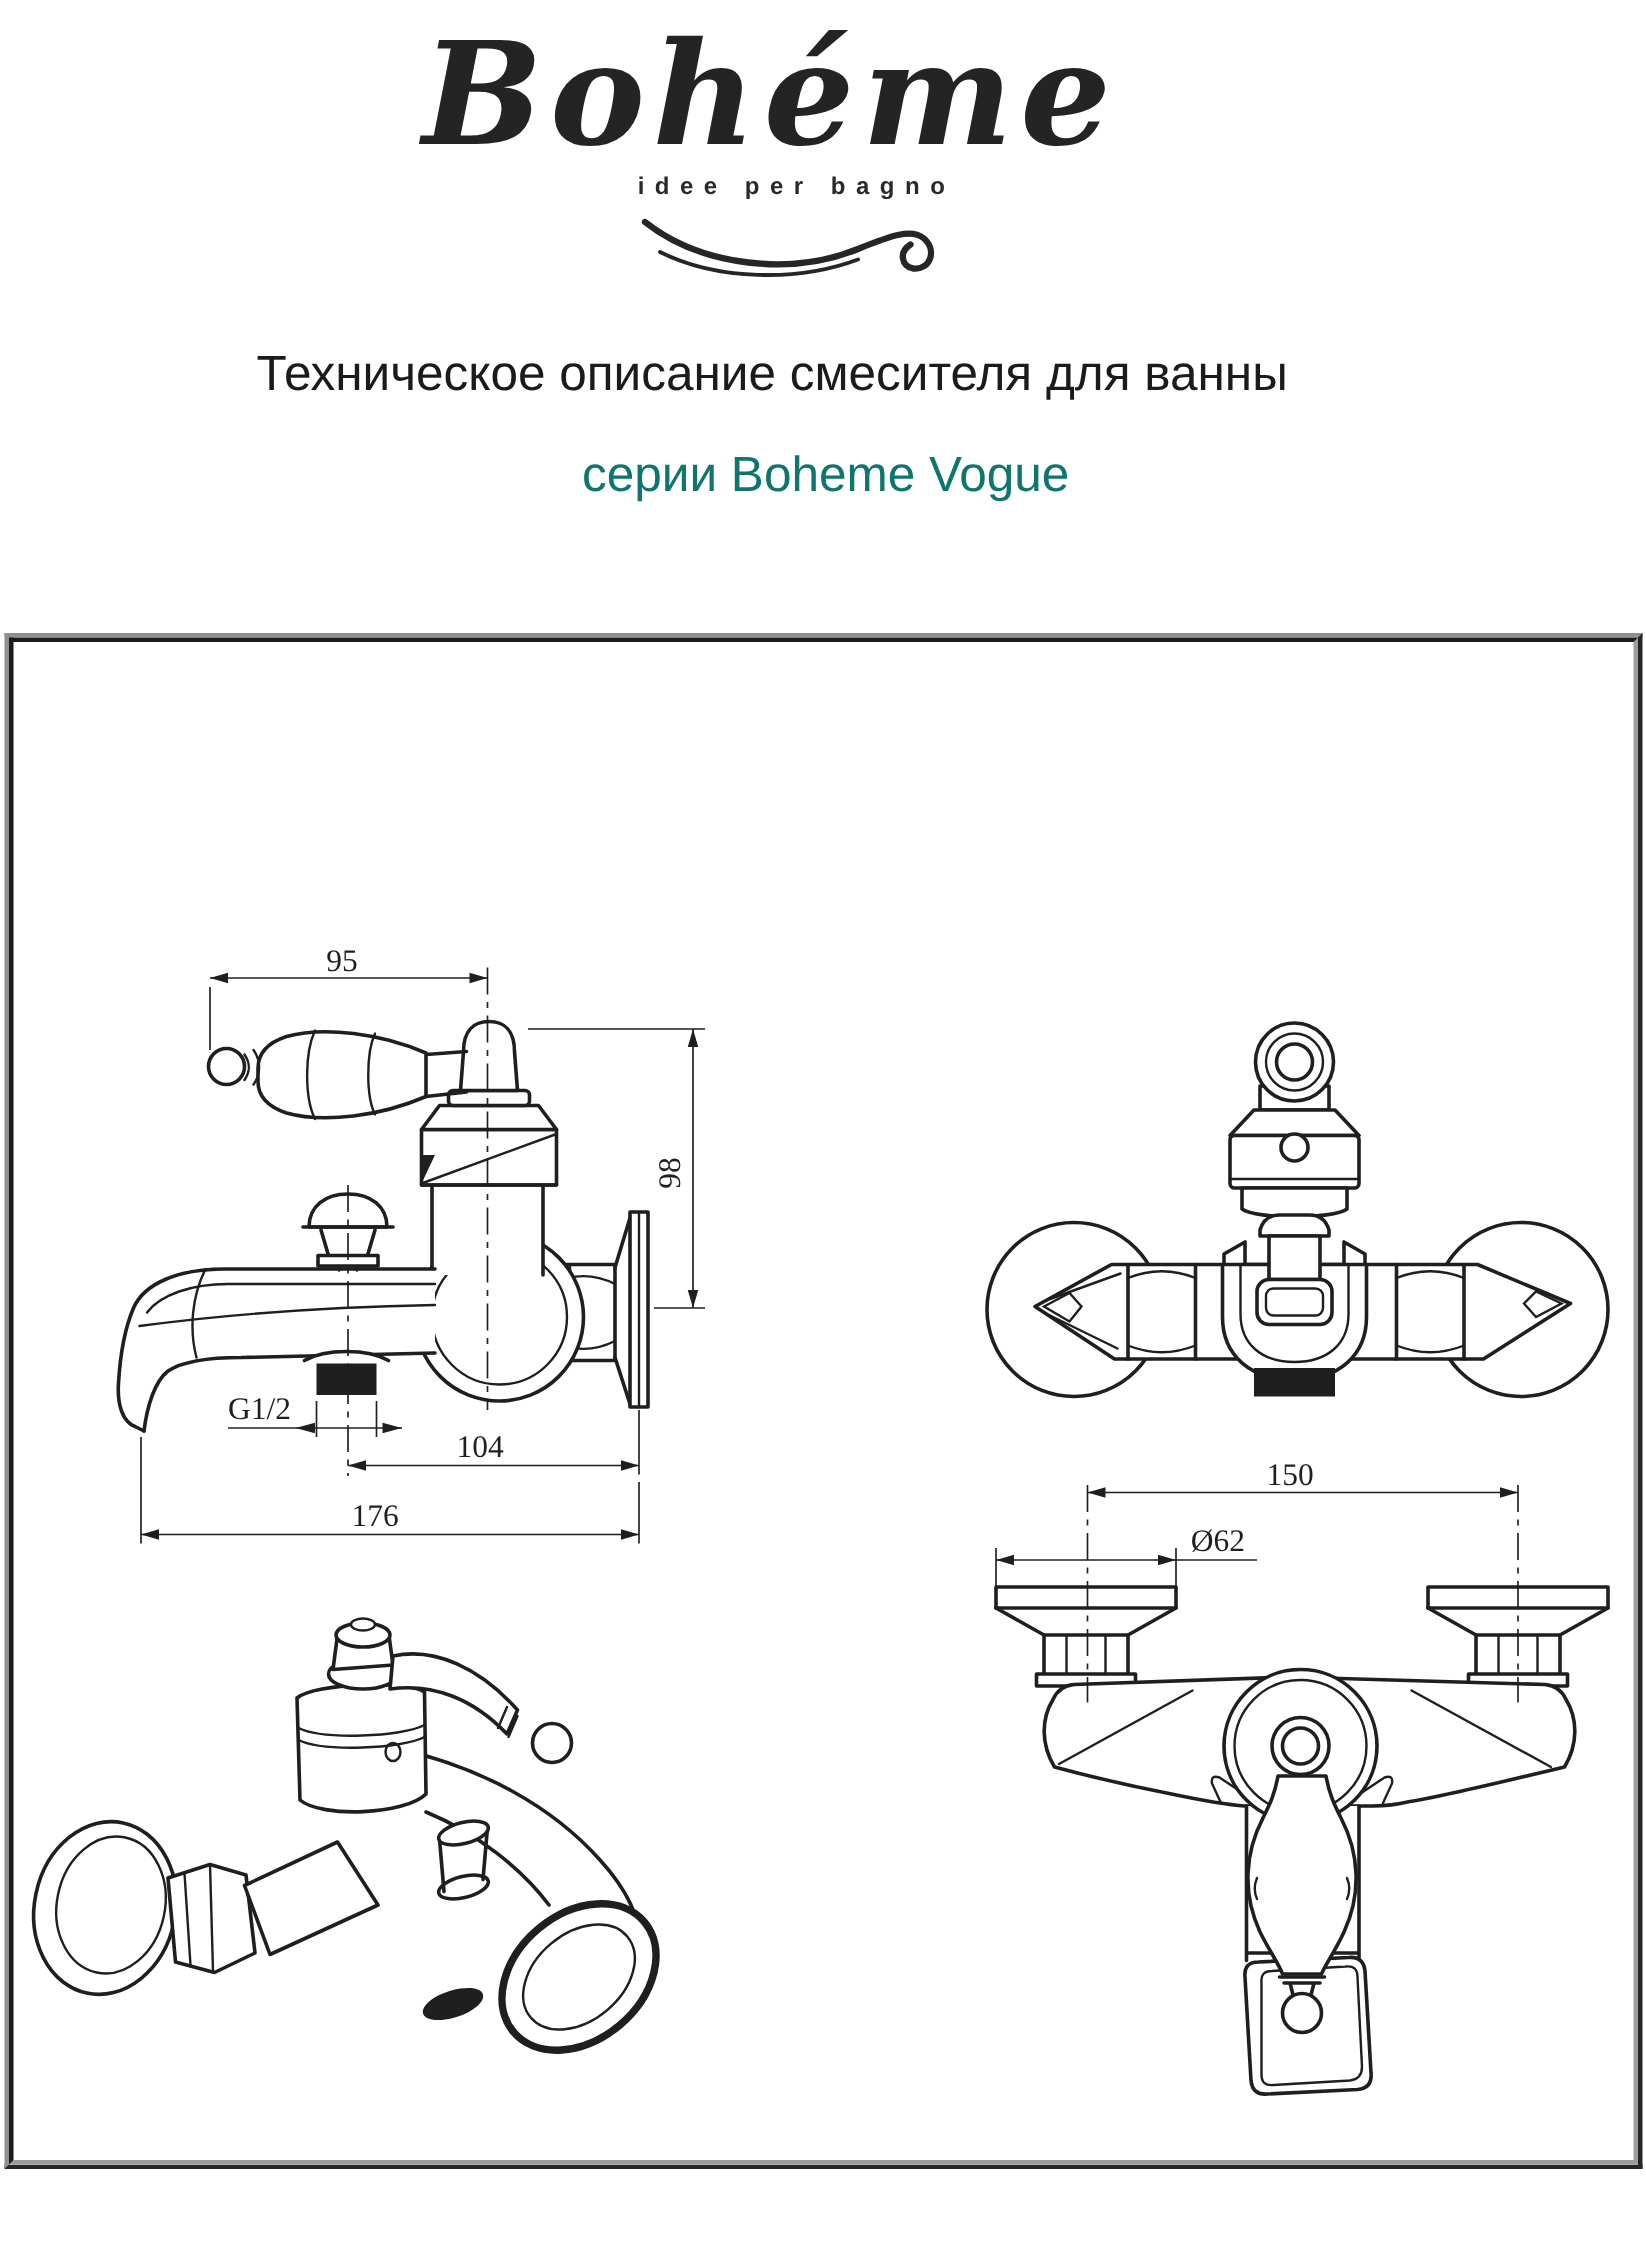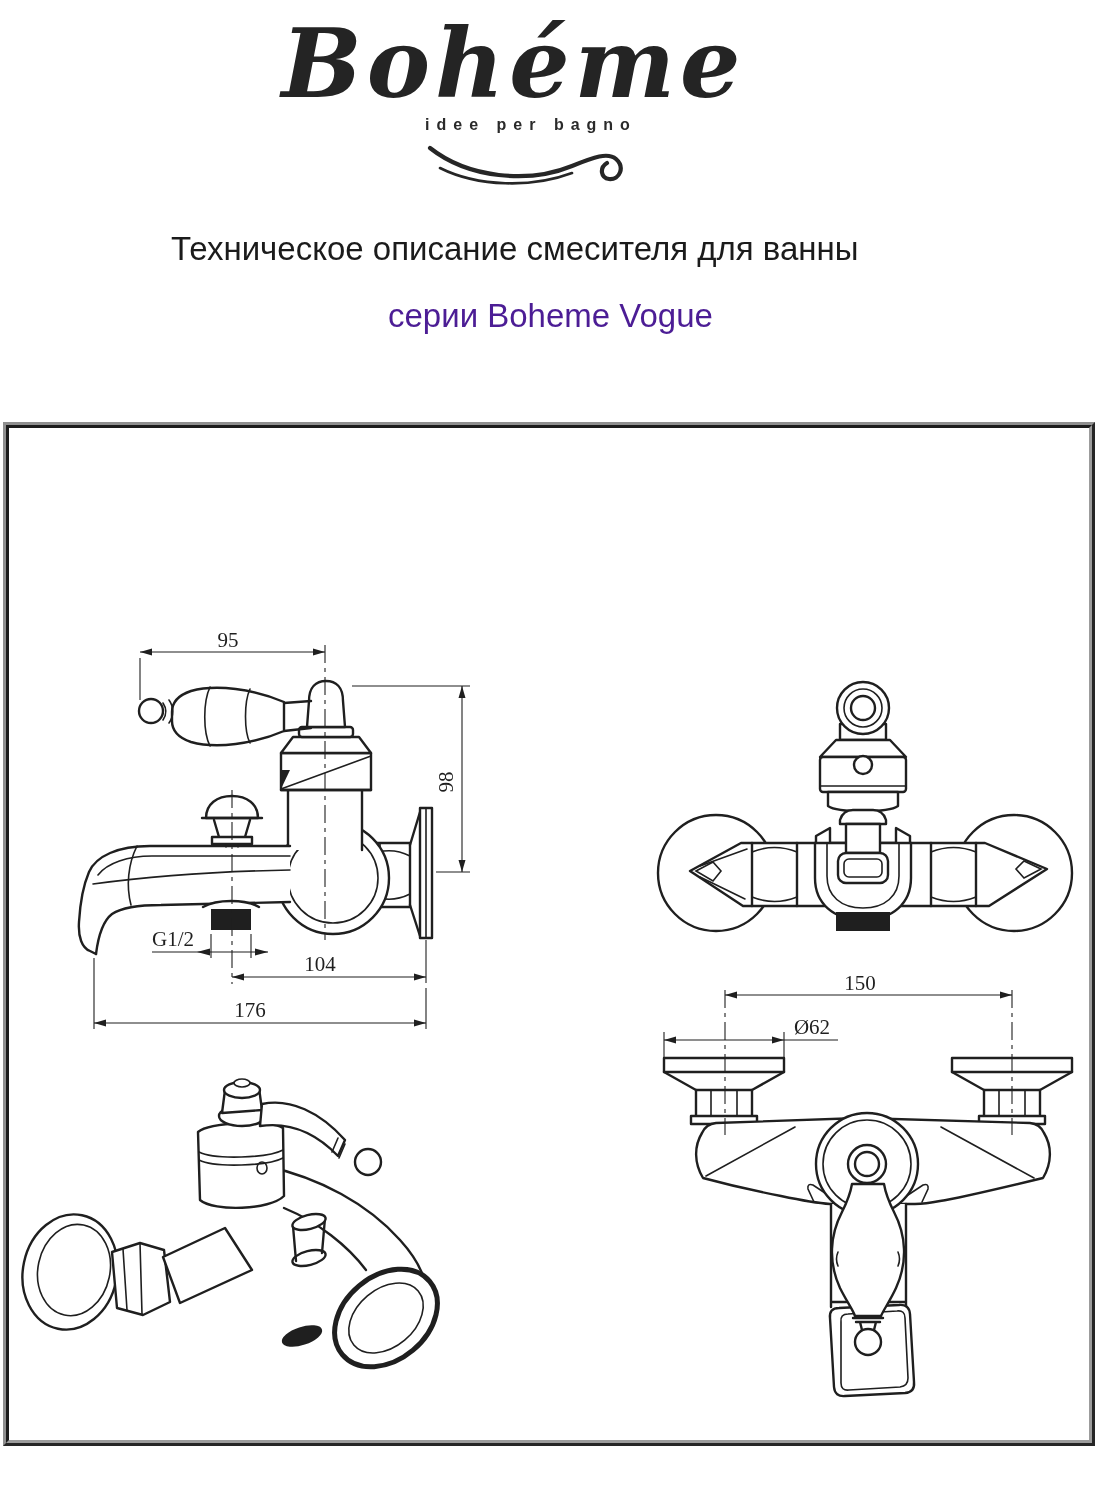--- a/index.html
+++ b/index.html
@@ -5,21 +5,21 @@
   html,body{margin:0;padding:0;background:#fff;}
   #page{position:relative;width:1097px;height:1500px;background:#fff;overflow:hidden;
         font-family:"Liberation Sans",sans-serif;color:#1f1f1f;}
   .abs{position:absolute;}
   #brand{top:14px;left:-70px;right:0;text-align:center;
          font-family:"DejaVu Serif",serif;font-style:italic;font-weight:bold;
          font-size:95px;line-height:1.05;letter-spacing:5px;color:#242424;}
   #tagline{top:116px;left:-35px;right:0;text-align:center;
            font-size:16px;font-weight:600;letter-spacing:7px;color:#2a2a2a;}
   #h1{top:230px;left:125px;font-size:33px;color:#1b1b1b;margin-left:46px;}
-  #h2{top:297px;left:388px;font-size:33px;color:#4c1d95;}
+  #h2{top:297px;left:388px;font-size:33px;color:#0f766e;}
   #frame{left:3px;top:422px;width:1086px;height:1018px;
          border:3px solid;border-color:#8f8f8f #262626 #262626 #8f8f8f;}
   #frame .inner{position:absolute;inset:0;border:3px solid;
          border-color:#1c1c1c #9c9c9c #9c9c9c #1c1c1c;background:#fff;}
   svg{position:absolute;left:0;top:0;}
   .hv{stroke:#1f1f1f;stroke-width:2.4;fill:none;stroke-linecap:round;stroke-linejoin:round;}
   .md{stroke:#1f1f1f;stroke-width:1.6;fill:none;stroke-linecap:round;}
   .tn{stroke:#1f1f1f;stroke-width:1.1;fill:none;}
   .cl{stroke:#1f1f1f;stroke-width:1.1;fill:none;stroke-dasharray:18 5 4 5;}
   .fw{fill:#fff;}

